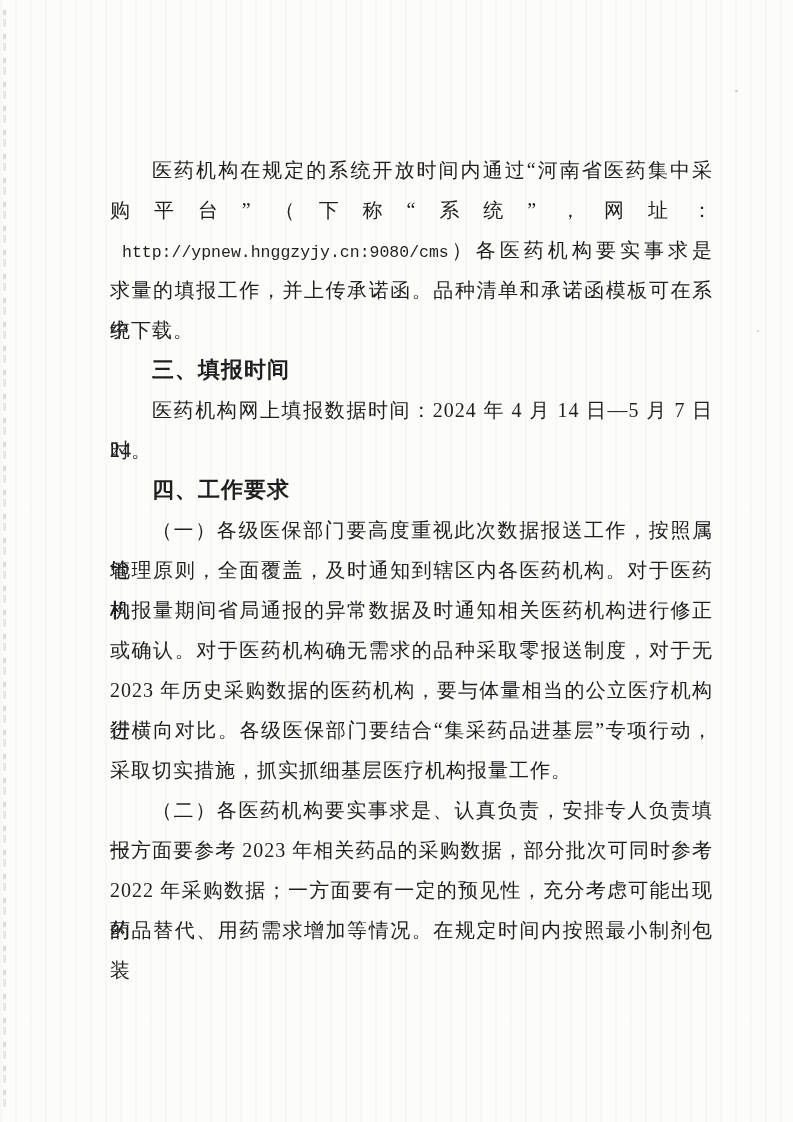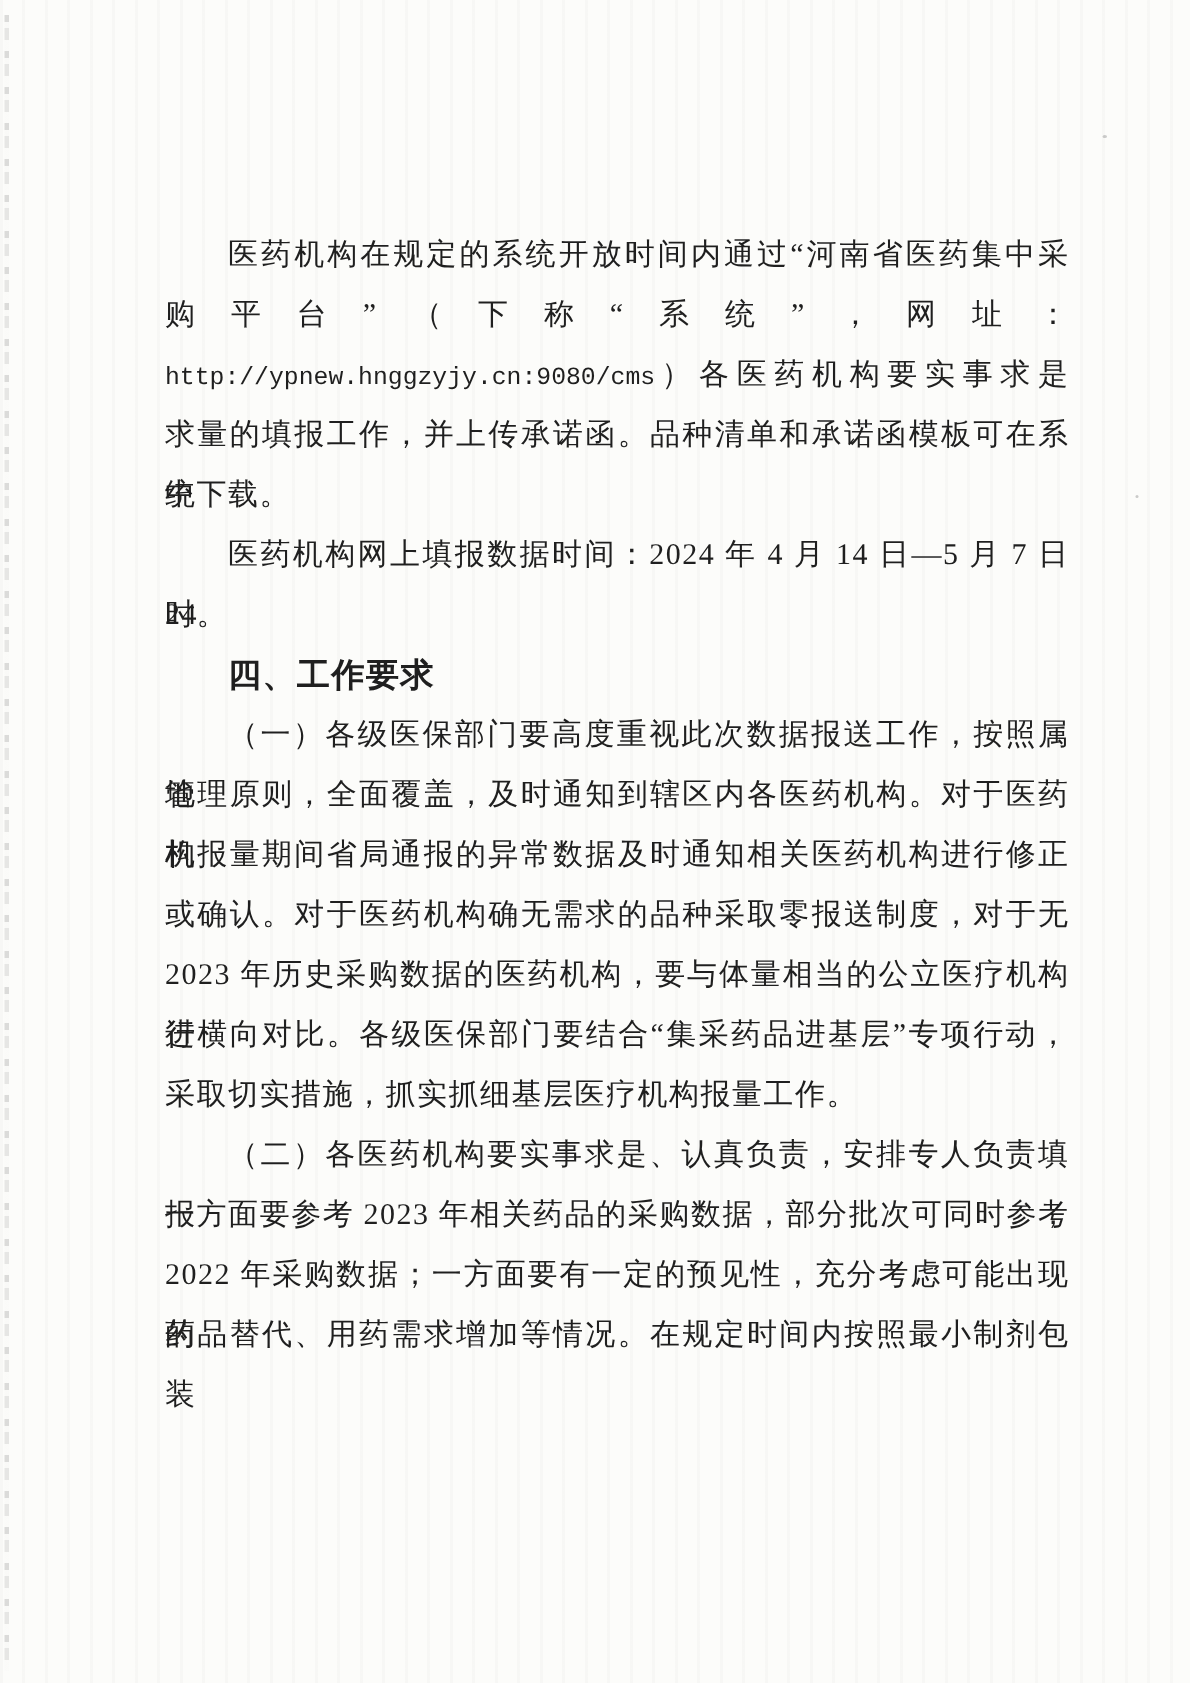--- a/index.html
+++ b/index.html
@@ -59,38 +59,40 @@
     font-size: 22px;
     font-weight: bold;
     font-family: "Liberation Sans", "DejaVu Sans", sans-serif;
     text-indent: 42px;
     letter-spacing: 1px;
   }
   .url {
     font-family: "Liberation Mono", "DejaVu Sans Mono", monospace;
     font-size: 16.5px;
     letter-spacing: 0;
+    margin-left: 12px;
   }
 </style>
 </head>
 <body>
 
 <div class="scan-texture"></div>
 <div class="edge-artifact"></div>
 <div class="speck s1"></div>
 <div class="speck s2"></div>
 
 <div class="text-block">
 
   <div class="line j indent">医药机构在规定的系统开放时间内通过“河南省医药集中采</div>
   <div class="line j">购平台”（下称“系统”，网址：</div>
   <div class="line j"><span class="url">http://ypnew.hnggzyjy.cn:9080/cms</span><span>）各医药机构要实事求是</span></div>
   <div class="line j">求量的填报工作，并上传承诺函。品种清单和承诺函模板可在系统</div>
   <div class="line end">中下载。</div>
 
+  <div class="heading">三、填报时间</div>
 
   <div class="line j indent">医药机构网上填报数据时间：2024 年 4 月 14 日—5 月 7 日 24</div>
   <div class="line end">时。</div>
 
   <div class="heading">四、工作要求</div>
 
   <div class="line j indent">（一）各级医保部门要高度重视此次数据报送工作，按照属地</div>
   <div class="line j">管理原则，全面覆盖，及时通知到辖区内各医药机构。对于医药机</div>
   <div class="line j">构报量期间省局通报的异常数据及时通知相关医药机构进行修正</div>
   <div class="line j">或确认。对于医药机构确无需求的品种采取零报送制度，对于无</div>

